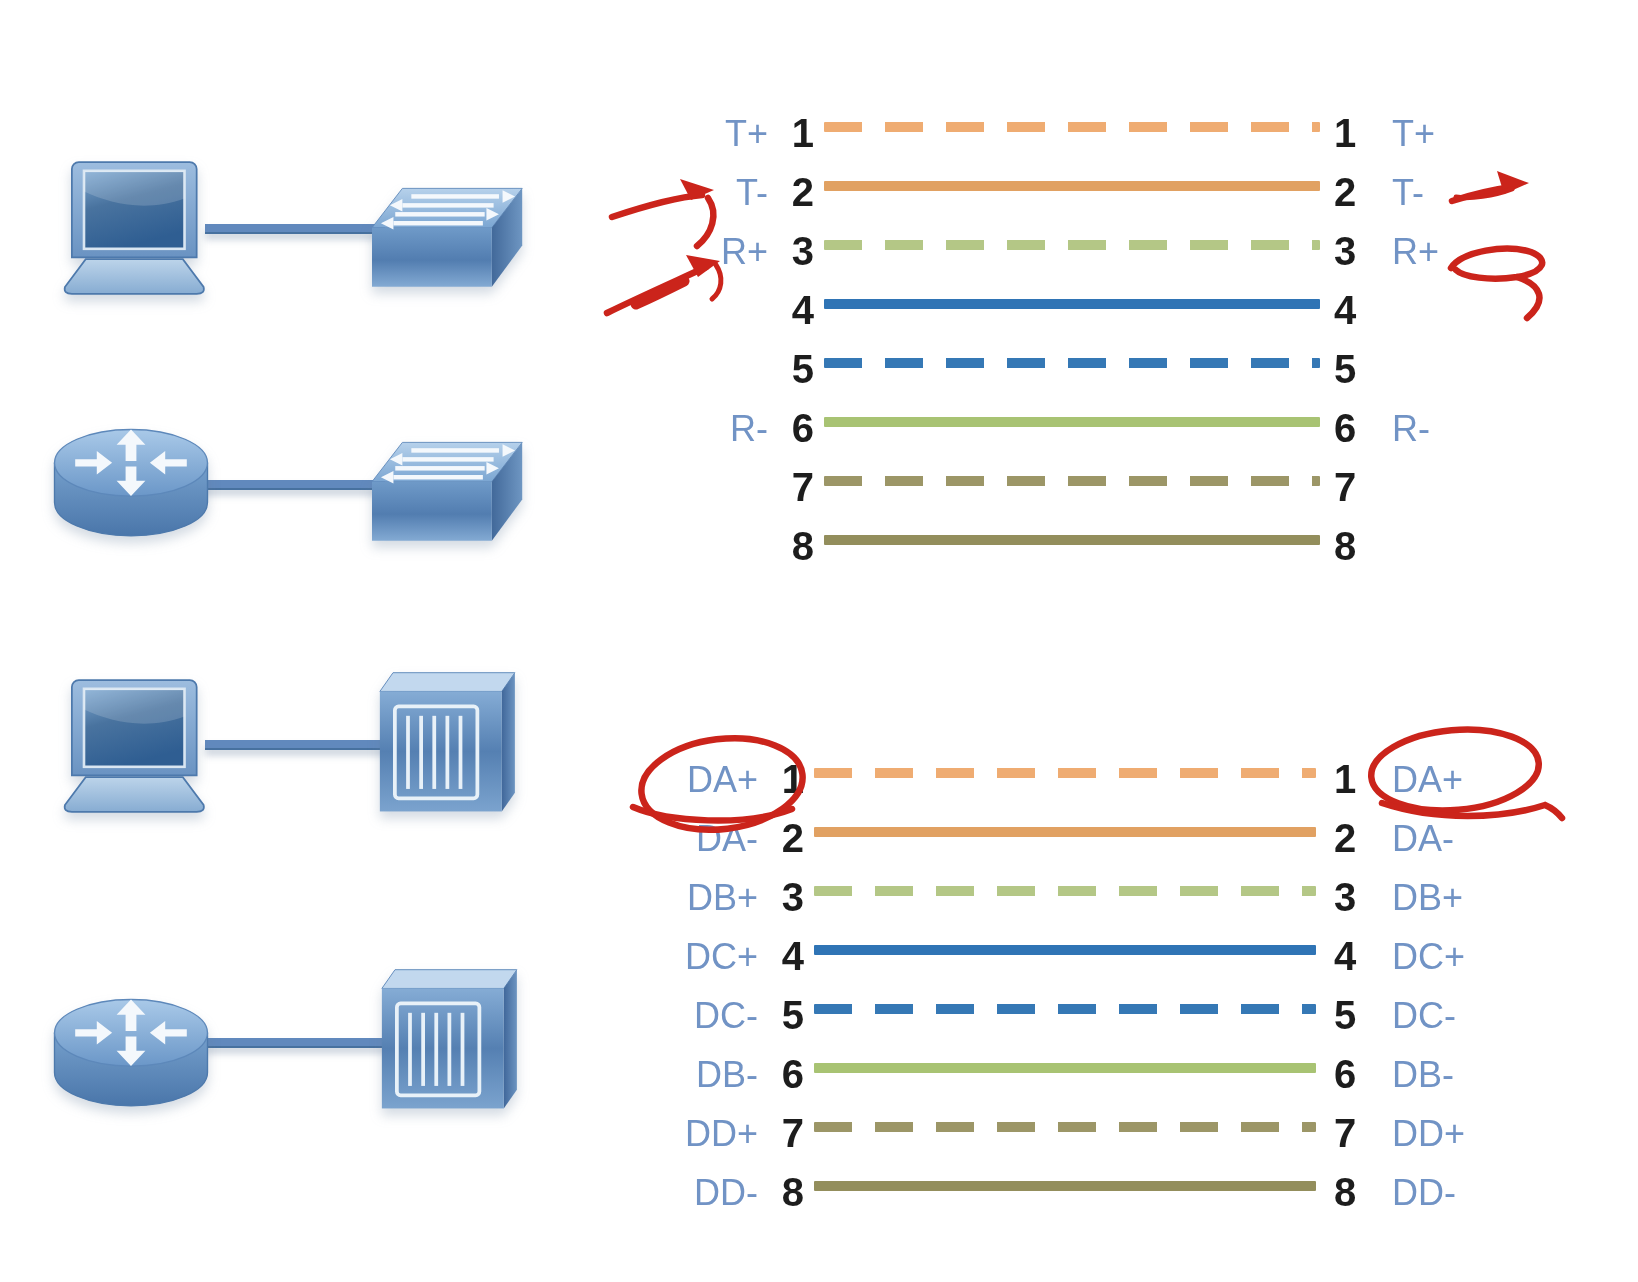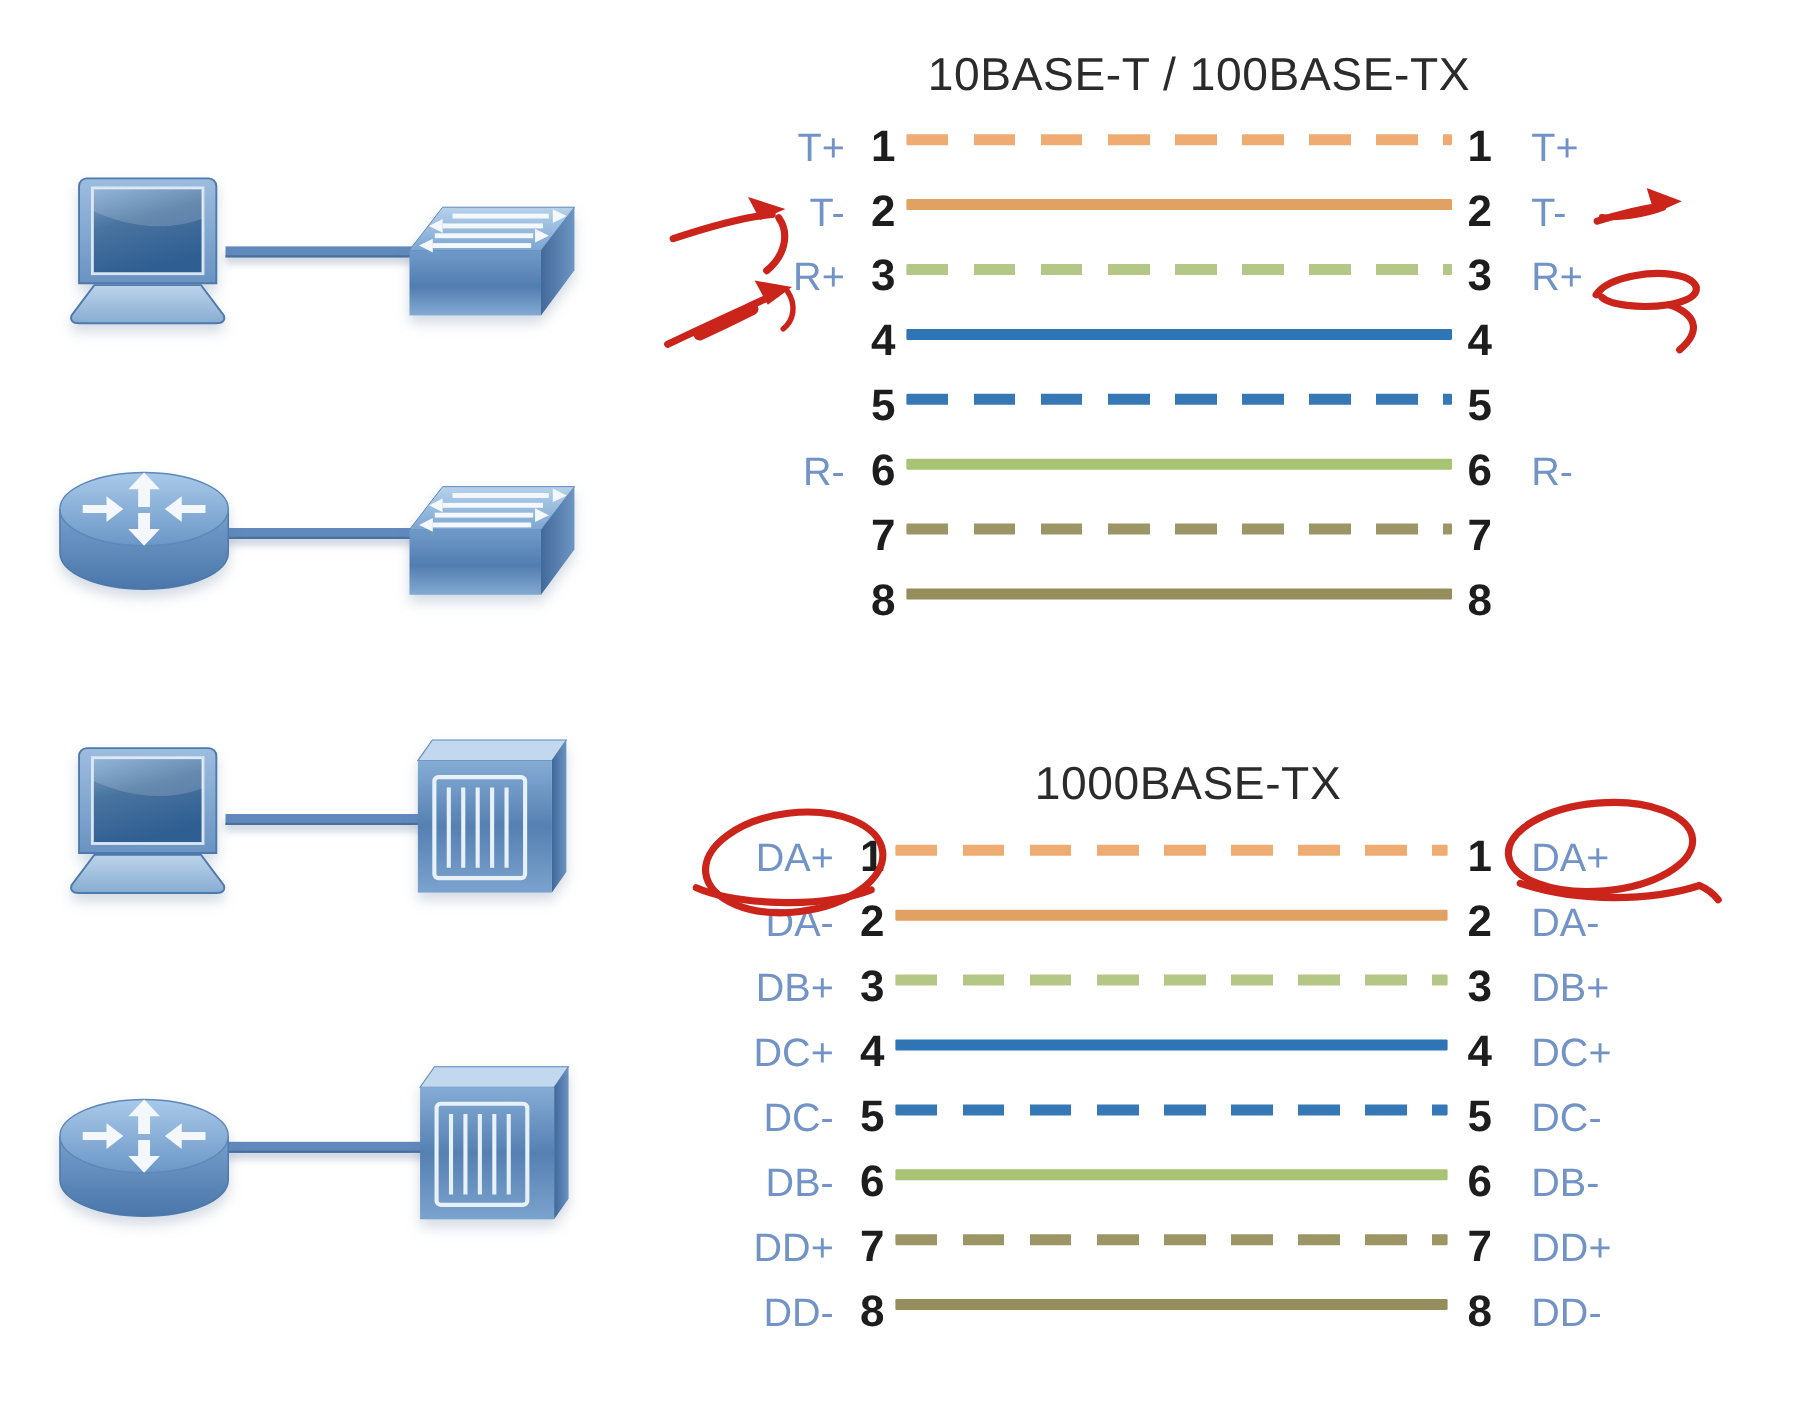--- a/index.html
+++ b/index.html
@@ -169,21 +169,20 @@
   <div class="pair" style="left:0;top:962px;width:545px;height:160px">
     <div class="link" style="left:205px;top:76px;width:185px"></div>
     <svg class="dev" style="left:50px;top:33px;width:162px;height:117px">
         <use href="#sym-router"></use>
       </svg>
     <svg class="dev" style="left:380px;top:4px;width:150px;height:148px">
         <use href="#sym-server"></use>
       </svg>
   </div>
 
-  <div class="diag-title" style="left:690px;top:44px;width:800px">10BASE-T / 100BASE-TX</div>
   <div class="diag d-top" style="left:690px;top:104px;width:800px">
       <div class="pin-row">
         <span class="sig sig-left">T+</span>
         <span class="pin pin-left">1</span>
         <div class="wire" style="background: repeating-linear-gradient(to right, rgb(239, 172, 114) 0px, rgb(239, 172, 114) 38px, transparent 38px, transparent 61px);"></div>
         <span class="pin pin-right">1</span>
         <span class="sig sig-right">T+</span>
       </div>
       <div class="pin-row">
         <span class="sig sig-left">T-</span>
@@ -229,21 +228,20 @@
       </div>
       <div class="pin-row">
         <span class="sig sig-left"></span>
         <span class="pin pin-left">8</span>
         <div class="wire" style="background: rgb(147, 142, 92);"></div>
         <span class="pin pin-right">8</span>
         <span class="sig sig-right"></span>
       </div>
     </div>
 
-  <div class="diag-title" style="left:650px;top:688px;width:860px">1000BASE-TX</div>
   <div class="diag d-bot" style="left:650px;top:750px;width:860px">
       <div class="pin-row">
         <span class="sig sig-left">DA+</span>
         <span class="pin pin-left">1</span>
         <div class="wire" style="background: repeating-linear-gradient(to right, rgb(239, 172, 114) 0px, rgb(239, 172, 114) 38px, transparent 38px, transparent 61px);"></div>
         <span class="pin pin-right">1</span>
         <span class="sig sig-right">DA+</span>
       </div>
       <div class="pin-row">
         <span class="sig sig-left">DA-</span>

